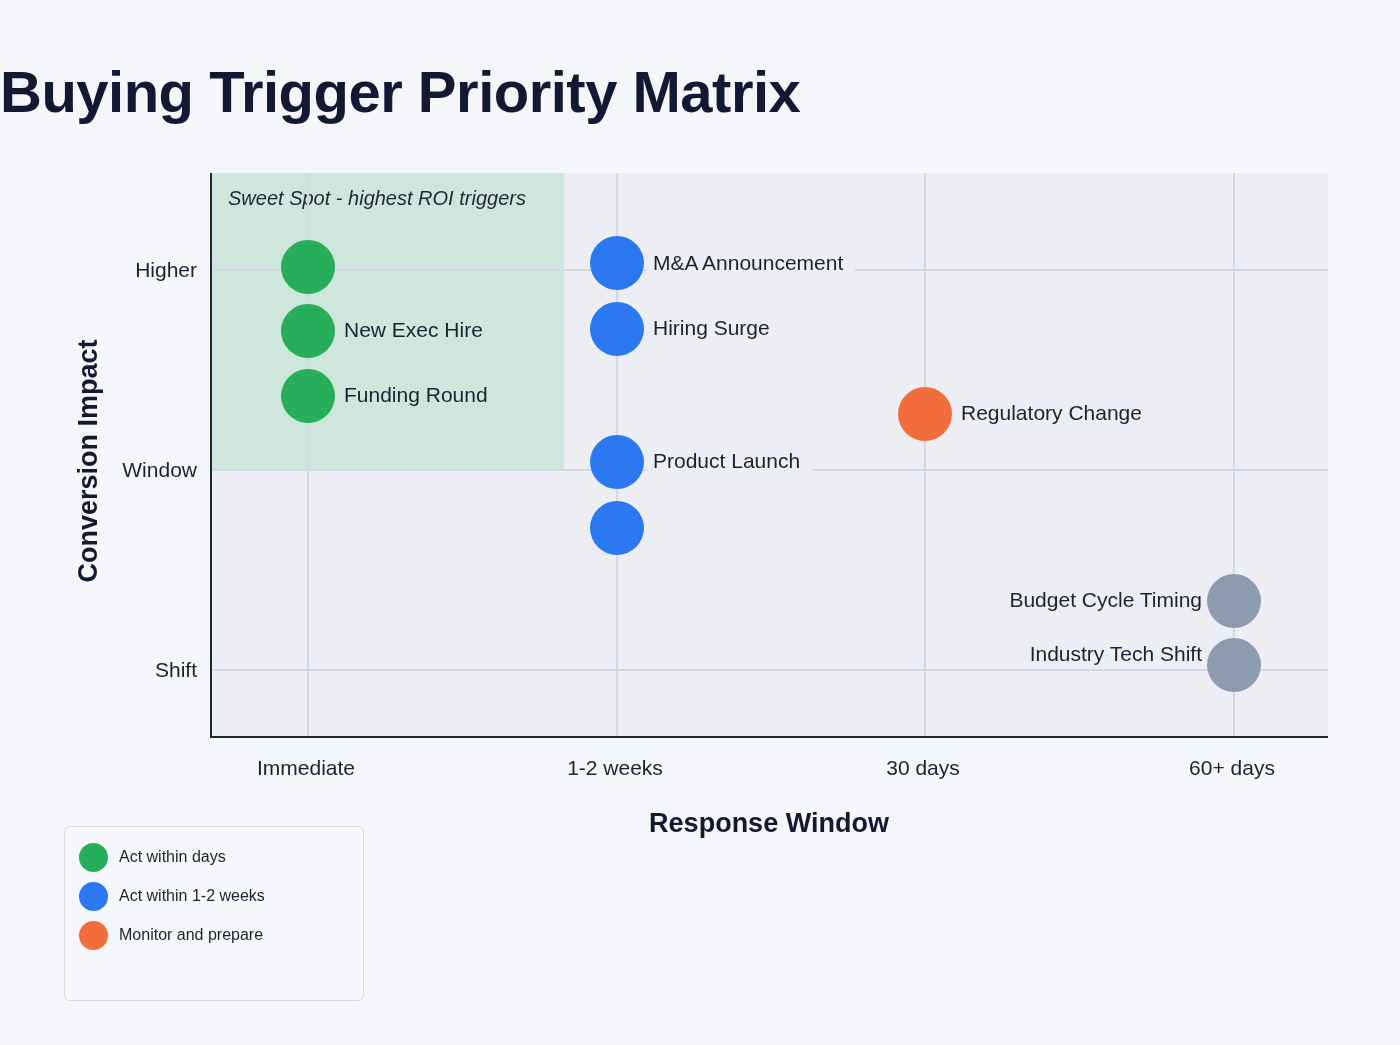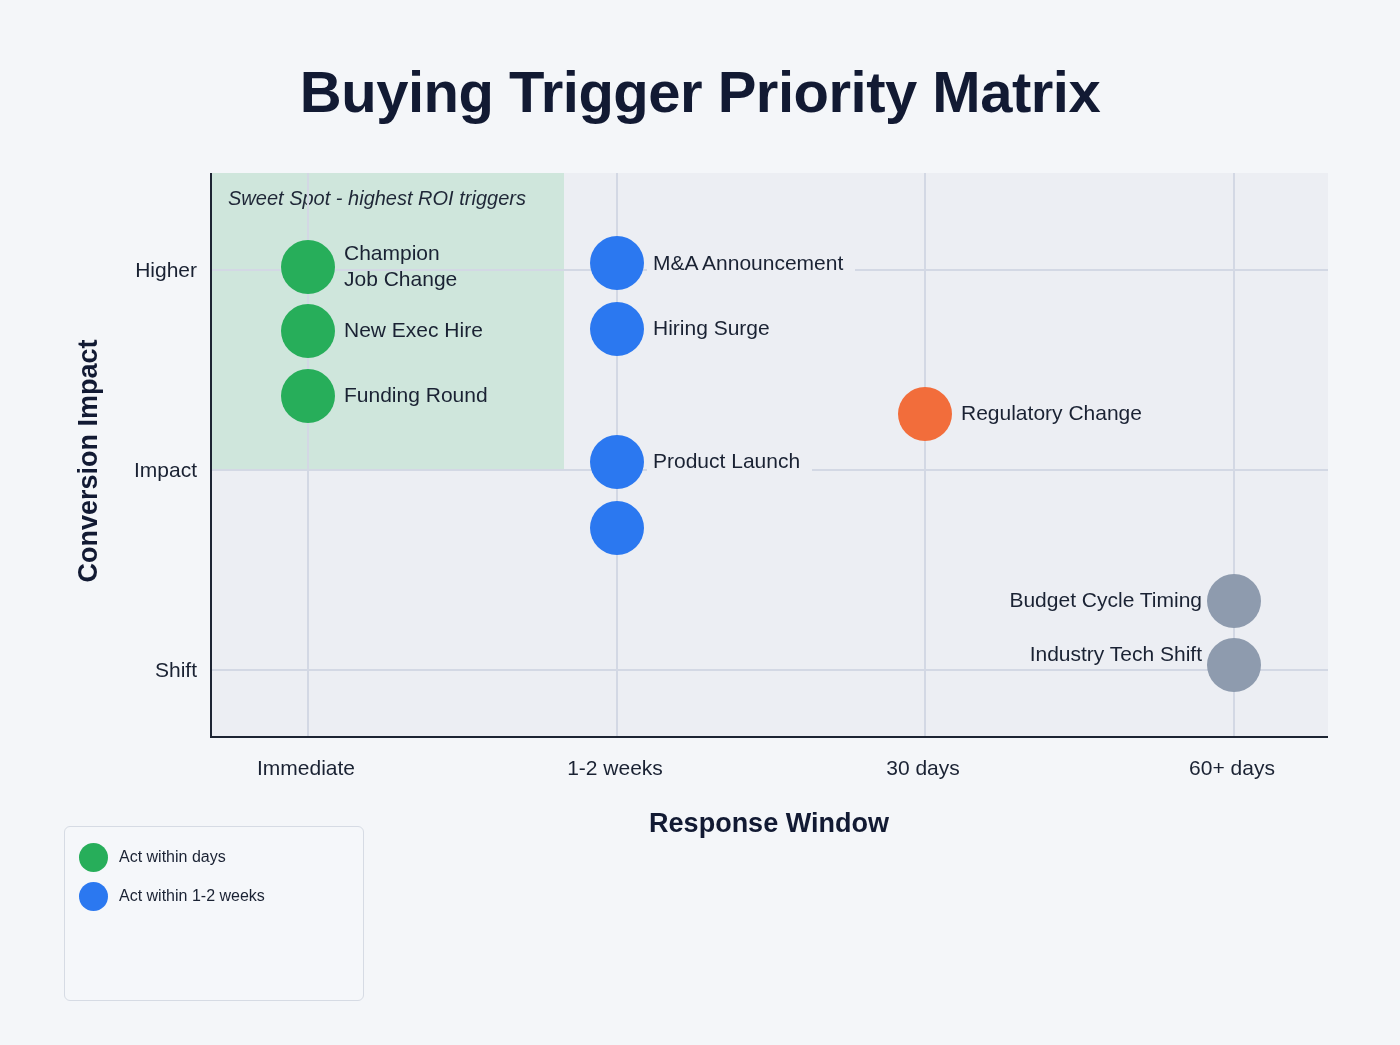--- a/index.html
+++ b/index.html
@@ -2,21 +2,21 @@
 <html><head>
 <meta charset="utf-8">
 <style>
   html, body { margin: 0; padding: 0; }
   body {
     width: 1400px; height: 1045px; background: #f4f6f9;
     font-family: "Liberation Sans", "DejaVu Sans", sans-serif;
     color: #141c2e; position: relative; overflow: hidden;
   }
   .title {
-    position: absolute; left: 0; top: 58px; width: 1400px; text-align: center;
+    position: absolute; left: 0; top: 58px; width: 1400px; 
     font-size: 58px; font-weight: 700; color: #121a33; letter-spacing: -0.5px;
   }
   .plot {
     position: absolute; left: 210px; top: 173px; width: 1118px; height: 565px;
     background: #eceef3; border-left: 2px solid #1d2433; border-bottom: 2px solid #1d2433;
     box-sizing: border-box;
   }
   .sweet {
     position: absolute; left: 0; top: 0; width: 352px; height: 297px;
     background: rgba(134, 213, 160, 0.28);
@@ -51,42 +51,38 @@
   .leg-text { font-size: 16px; color: #1a2233; }
 </style>
 </head>
 <body>
 
 <div class="title">Buying Trigger Priority Matrix</div>
 
 <div class="ylabel">Conversion Impact</div>
 
 <div class="ytick" style="left:197px; top:270px;">Higher</div>
-<div class="ytick" style="left:197px; top:470px;">Impact</div>
+<div class="ytick" style="left:197px; top:470px;">Window</div>
 <div class="ytick" style="left:197px; top:670px;">Shift</div>
 
 <div class="plot">
   <div class="sweet">
     <div class="sweet-label">Sweet Spot - highest ROI triggers</div>
   </div>
 
   <div class="gx" style="left:95px;"></div>
   <div class="gx" style="left:404px;"></div>
   <div class="gx" style="left:712px;"></div>
   <div class="gx" style="left:1021px;"></div>
 
   <div class="gy" style="top:96px;"></div>
   <div class="gy" style="top:296px;"></div>
   <div class="gy" style="top:496px;"></div>
 
   <div class="pt" style="left:96px; top:94px; background:#27ae5a;"></div>
-  <div class="lbl right sweet-lbl" style="left:132px; top:93px;">
-    <span class="bg" style="display:block;padding-left:0;">Champion</span>
-    <span class="bg" style="display:block;padding-left:0;">Job Change</span>
-  </div>
   <div class="pt" style="left:96px; top:158px; background:#27ae5a;"></div>
   <div class="lbl right sweet-lbl" style="left:132px; top:157px;"><span class="bg" style="padding-left:0;">New Exec Hire</span></div>
   <div class="pt" style="left:96px; top:223px; background:#27ae5a;"></div>
   <div class="lbl right sweet-lbl" style="left:132px; top:222px;"><span class="bg" style="padding-left:0;">Funding Round</span></div>
 
   <div class="pt" style="left:405px; top:90px; background:#2b78f0;"></div>
   <div class="lbl right" style="left:435px; top:90px;"><span class="bg">M&amp;A Announcement</span></div>
   <div class="pt" style="left:405px; top:156px; background:#2b78f0;"></div>
   <div class="lbl right" style="left:435px; top:155px;"><span class="bg">Hiring Surge</span></div>
   <div class="pt" style="left:405px; top:289px; background:#2b78f0;"></div>
@@ -111,13 +107,17 @@
 
 <div class="legend">
   <div class="leg-item" style="top:15px;">
     <span class="leg-dot" style="background:#27ae5a;"></span>
     <span class="leg-text">Act within days</span>
   </div>
   <div class="leg-item" style="top:54px;">
     <span class="leg-dot" style="background:#2b78f0;"></span>
     <span class="leg-text">Act within 1-2 weeks</span>
   </div>
+  <div class="leg-item" style="top:93px;">
+    <span class="leg-dot" style="background:#f26d3b;"></span>
+    <span class="leg-text">Monitor and prepare</span>
+  </div>
 </div>
 
 </body></html>

